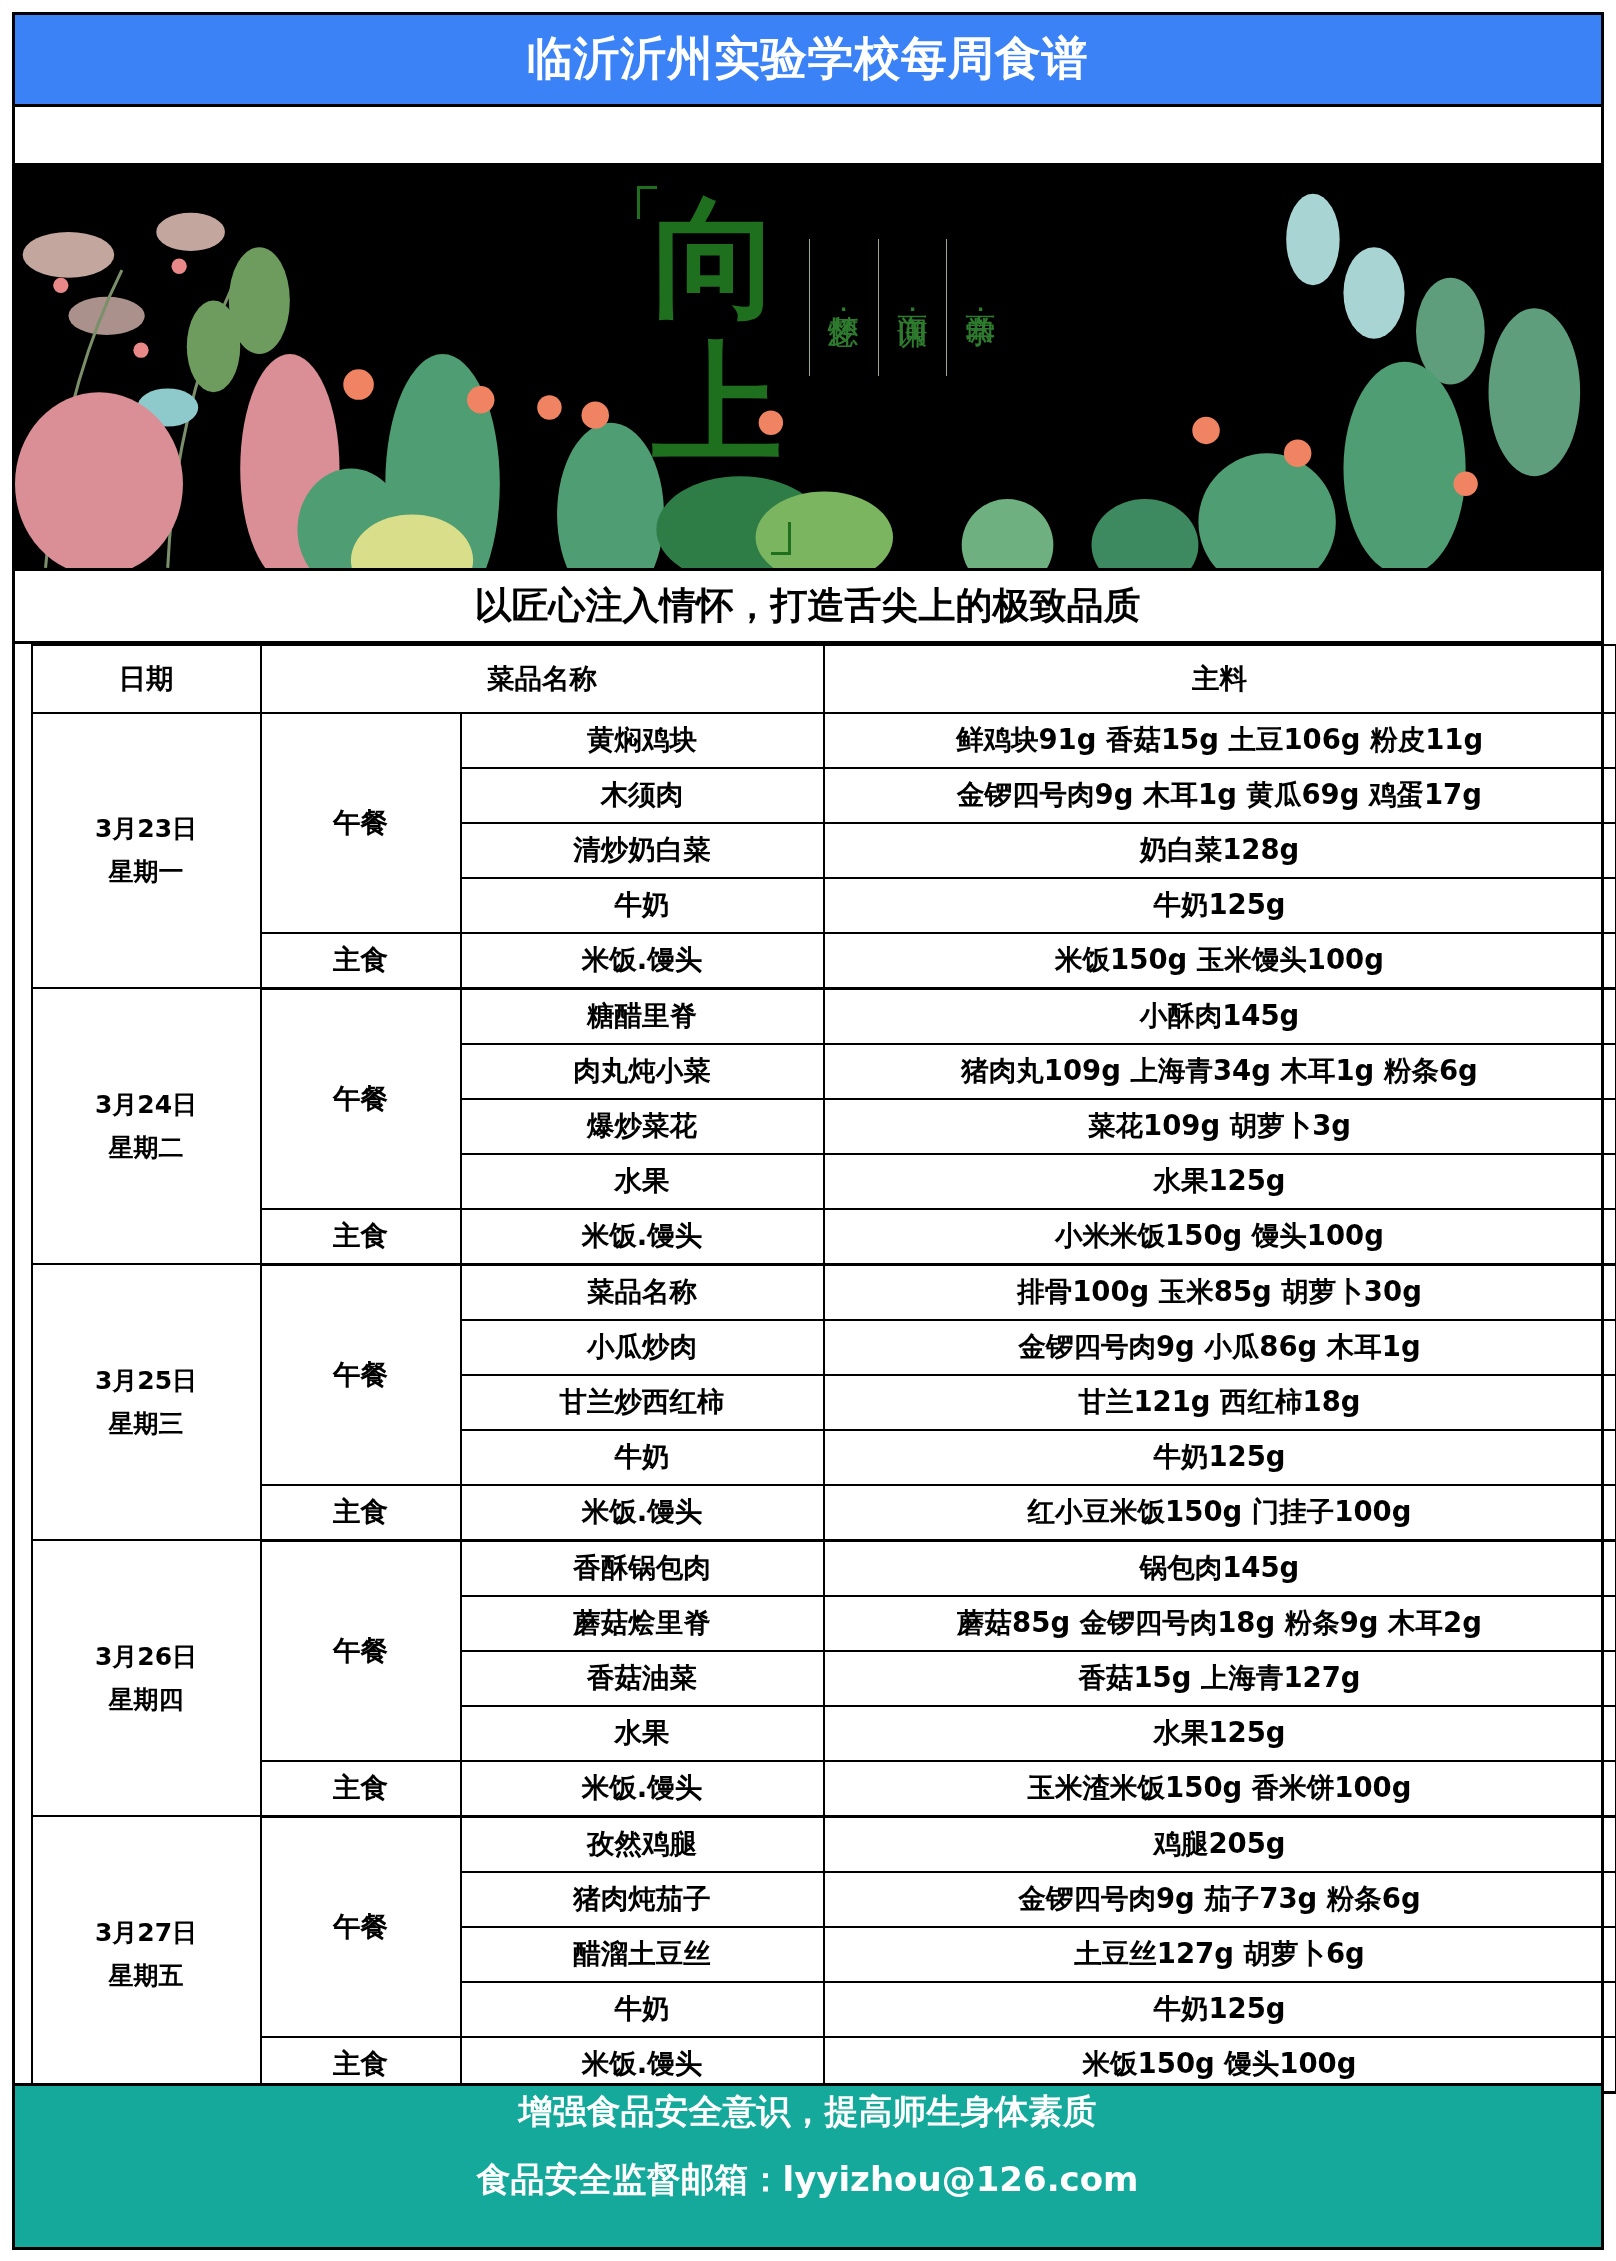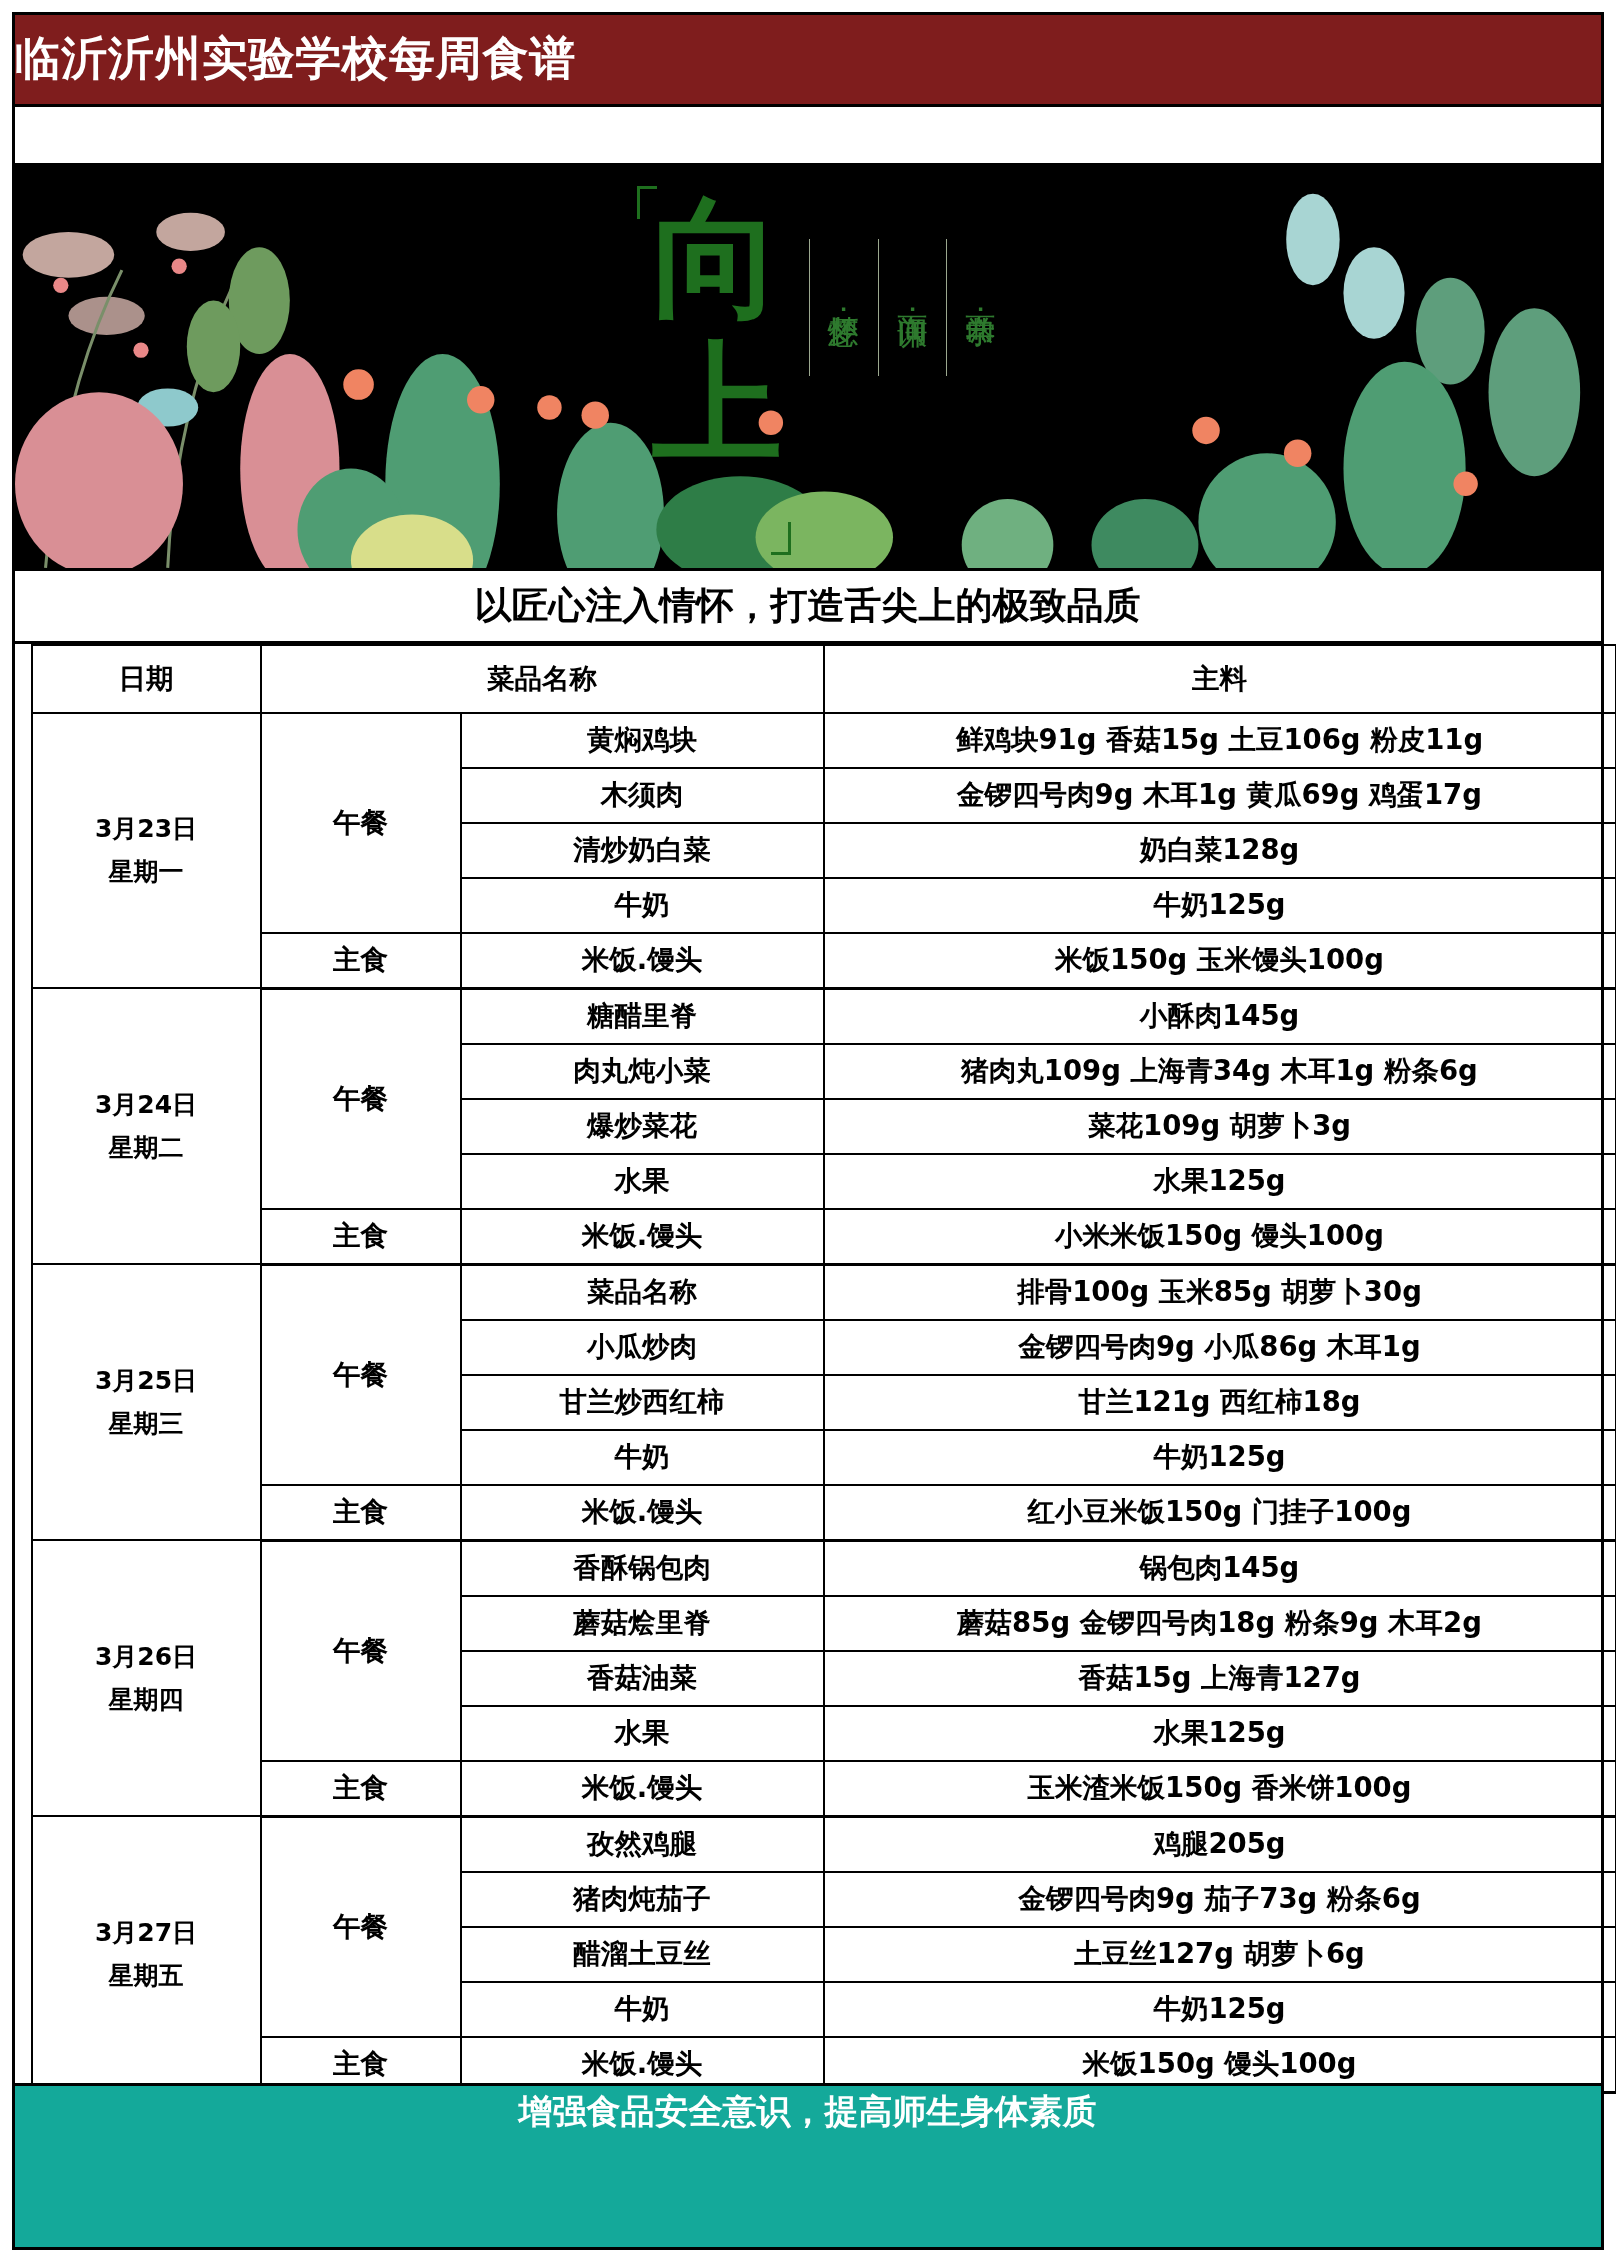--- a/index.html
+++ b/index.html
@@ -1,22 +1,22 @@
 <!DOCTYPE html>
 <html style="font-size:12.2px"><head>
 <meta charset="utf-8">
 <style>
   html, body { margin: 0; padding: 0; background: #ffffff; }
   body { width: 1617px; height: 2261px; position: relative; overflow: hidden;
          font-family: "DejaVu Sans", "Liberation Sans", sans-serif; }
   .sheet { position: absolute; left: 11.5px; top: 11.5px; width: 1592px; height: 2238px;
            border: 3.8px solid #000; box-sizing: border-box; background: #fff; }
   .title-bar { position: absolute; left: 0; top: 0; width: 100%; height: 92px;
-               background: #7f1d1d; border-bottom: 3.8px solid #000; box-sizing: border-box;
-               display: flex; align-items: center; }
+               background: #3b82f6; border-bottom: 3.8px solid #000; box-sizing: border-box;
+               display: flex; align-items: center; justify-content: center; }
   .title-bar span { color: #fff; font-size: 46px; font-weight: bold; letter-spacing: 0.8px; }
   .subtitle { position: absolute; left: 0; top: 92px; width: 100%; height: 56px;
               display: flex; align-items: center; justify-content: center; }
   .subtitle span { color: #000; font-size: 37px; font-weight: bold; }
   .banner { position: absolute; left: 0; top: 148px; width: 100%; height: 408px;
             background: #000000; overflow: hidden; border-bottom: 3.1px solid #000; box-sizing: border-box; }
   .banner svg { position: absolute; left: 0; top: 0; }
   .banner .big { position: absolute; left: 626px; top: 23px; width: 153px; color: #1E6F1E;
                  font-size: 130px; font-weight: bold; line-height: 145px; text-align: center; }
   .banner .bracket-tl { position: absolute; left: 622px; top: 23px; width: 17px; height: 30.5px;
@@ -251,15 +251,16 @@
         <tr class="day-end">
           <td>主食</td>
           <td>米饭.馒头</td>
           <td class="ingredient">米饭150g  馒头100g</td>
         </tr>
       </tbody>
   </table>
 
   <div class="footer">
     <span>增强食品安全意识，提高师生身体素质</span>
+    <span>食品安全监督邮箱：lyyizhou@126.com</span>
   </div>
 </div>
 
 
 </body></html>

